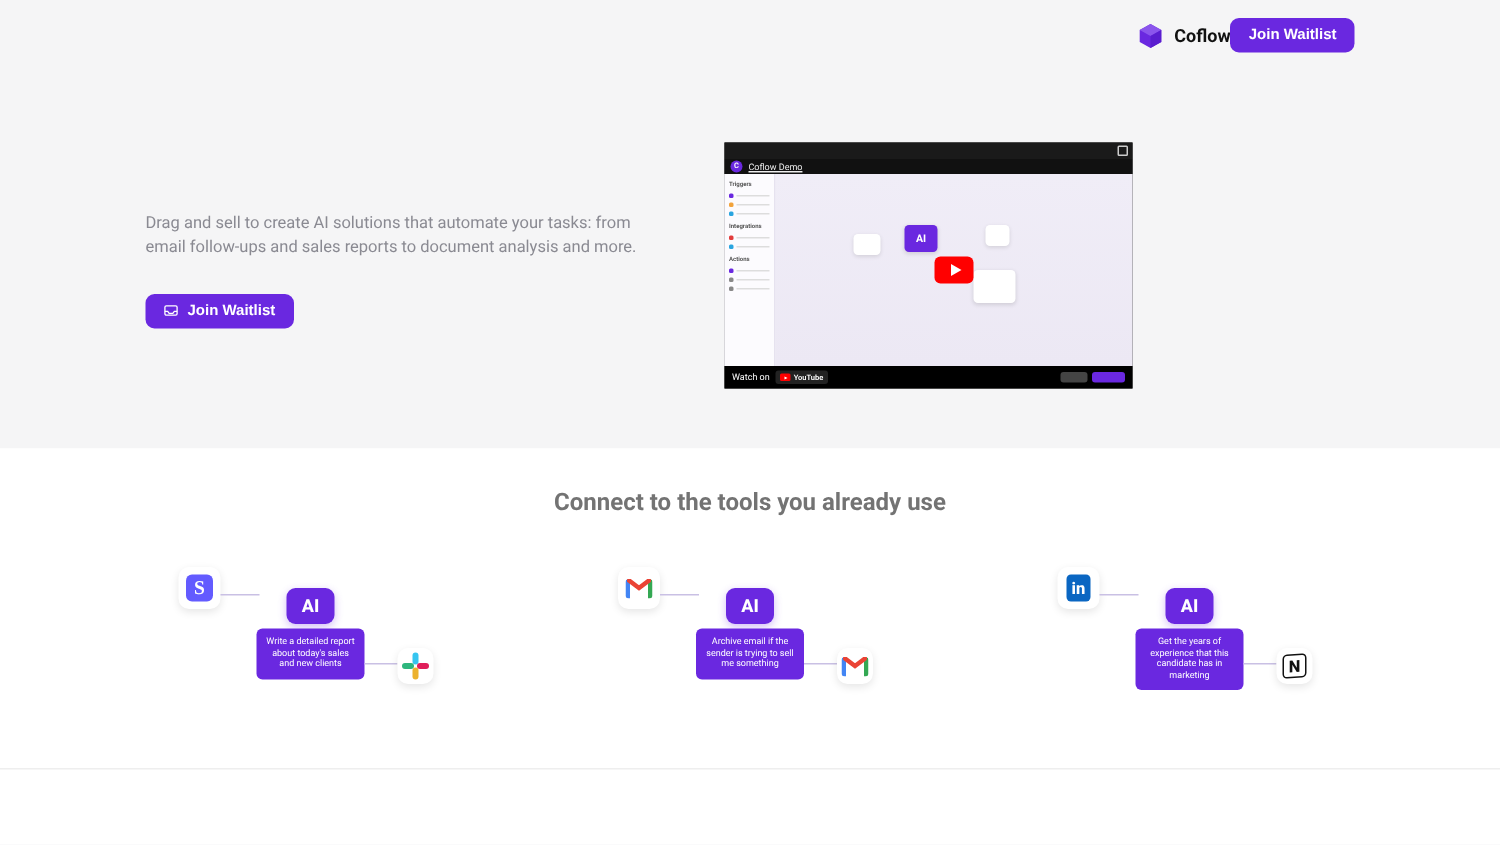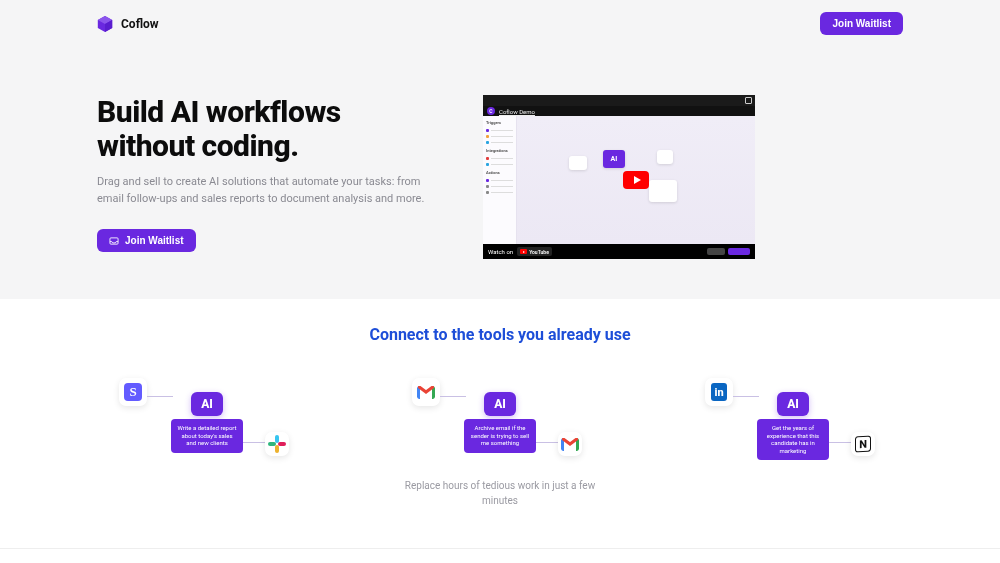--- a/index.html
+++ b/index.html
@@ -1,21 +1,21 @@
 <!DOCTYPE html>
 <html><head>
 <meta charset="utf-8">
 <style>
   * { margin: 0; padding: 0; box-sizing: border-box; }
   body { font-family: -apple-system, BlinkMacSystemFont, "Segoe UI", Roboto, Helvetica, Arial, sans-serif; background: #fff; color: #111; width: 1000px; }
   
   .top-section { background: #f5f5f6; padding: 8px 0 40px; }
   .container { max-width: 830px; margin: 0 auto; padding: 0 12px; }
   
-  .nav { display: flex; align-items: center; justify-content: space-between; padding: 4px 0; }
+  .nav { display: flex; align-items: center; justify-content: flex-end; padding: 4px 0; }
   .nav-left { display: flex; align-items: center; gap: 8px; }
   .logo-cube { width: 16px; height: 18px; position: relative; }
   .brand { font-weight: 700; font-size: 12px; color: #111; }
   .btn { display: inline-flex; align-items: center; gap: 6px; border: none; border-radius: 6px; padding: 6px 12px; font-size: 10px; font-weight: 600; cursor: pointer; }
   .btn-primary { background: #6a28e0; color: #fff; }
   .btn-secondary { background: #fff; color: #444; border: 1px solid #e3e3e6; }
   .btn-ic { width: 10px; height: 10px; }
   
   .hero { display: flex; gap: 26px; align-items: flex-start; margin-top: 56px; }
   .hero-left { flex: 1; max-width: 360px; }
@@ -45,21 +45,21 @@
   .yt-pill { height:9px; padding:0 3px; background:#222; border-radius:2px; display:flex; align-items:center; gap:2px; }
   .yt-red { width:7px; height:5px; background:#ff0000; border-radius:1px; display:flex; align-items:center; justify-content:center;}
   .yt-tri2 { width:0;height:0;border-left:2px solid #fff;border-top:1.5px solid transparent;border-bottom:1.5px solid transparent;}
   .yt-text { font-size:5px; color:#fff; font-weight:600; }
   .video-bottombar-right { margin-left:auto; display:flex; gap:3px; }
   .pill-s { height:7px; border-radius:2px; }
   .pill-a { width:18px; background:#444; }
   .pill-b { width:22px; background:#6a28e0; }
   
   .tools-section { background:#fff; padding: 26px 0 40px; }
-  .tools-title { text-align:center; font-size:16px; font-weight:700; color:#1d4ed8; }
+  .tools-title { text-align:center; font-size:16px; font-weight:700; color:#737373; }
   .tools-grid { display:flex; justify-content:space-between; gap:30px; margin-top:28px; }
   .tool-col { width: 220px; text-align:center; }
   .tool-diagram { height: 100px; position:relative; }
   .app-tile { position:absolute; width:28px; height:28px; background:#fff; border-radius:7px; box-shadow: 0 2px 6px rgba(0,0,0,0.10); display:flex; align-items:center; justify-content:center; }
   .app-tile.sm { width:24px; height:24px; }
   .ai-block { position:absolute; left:50%; transform:translateX(-50%); top:20px; width:72px; }
   .ai-top { width:32px; height:24px; margin:0 auto; background:#6a28e0; border-radius:6px; display:flex; align-items:center; justify-content:center; color:#fff; font-weight:800; font-size:12px; box-shadow: 0 2px 6px rgba(106,40,224,0.3); }
   .ai-card { margin-top:3px; background:#6a28e0; color:#fff; font-size:6px; line-height:1.25; padding:5px 5px 6px; border-radius:4px; text-align:center; }
   .conn { position:absolute; background:#c9c0e4; height:1px; }
   .tool-caption { margin-top:6px; font-size:10px; line-height:1.5; color:#9a9aa2; }
@@ -94,22 +94,21 @@
         <span class="brand">Coflow</span>
       </div>
       <button class="btn btn-primary">
         <span>Join Waitlist</span>
       </button>
     </div>
 
     <div class="hero">
       <div class="hero-left">
         <h1 class="hero-title">
-          <span>Build AI workflows</span><br>
-          <span>without coding.</span>
+          <br>
         </h1>
         <p class="hero-sub">Drag and sell to create AI solutions that automate your tasks: from email follow-ups and sales reports to document analysis and more.</p>
         <div class="hero-actions">
           <button class="btn btn-primary">
             <svg class="btn-ic" viewBox="0 0 16 16">
                 <rect x="1.5" y="3" width="13" height="10" rx="1.5" fill="none" stroke="#fff" stroke-width="1.4"></rect>
                 <path d="M1.5 9h3l1.5 2h4l1.5-2h3" fill="none" stroke="#fff" stroke-width="1.4"></path>
               </svg>
             <span>Join Waitlist</span>
           </button>
@@ -237,21 +236,20 @@
           <div class="app-tile sm" style="left:168px;top:60px;">
             <div class="ic-gmail">
                 <div class="gm-l"></div>
                 <div class="gm-r"></div>
                 <svg class="gm-m" viewBox="0 0 16 9">
                   <path d="M0 0 L8 6 L16 0" fill="none" stroke="#ea4335" stroke-width="3"></path>
                 </svg>
               </div>
           </div>
         </div>
-        <p class="tool-caption">Replace hours of tedious work in just a few minutes</p>
       </div>
 
       <div class="tool-col">
         <div class="tool-diagram">
           <div class="app-tile" style="left:22px;top:6px;">
               <div class="ic-linkedin">in</div>
             </div>
           <div class="conn" style="left:50px;top:24px;width:26px;"></div>
           <div class="ai-block">
             <div class="ai-top">AI</div>

